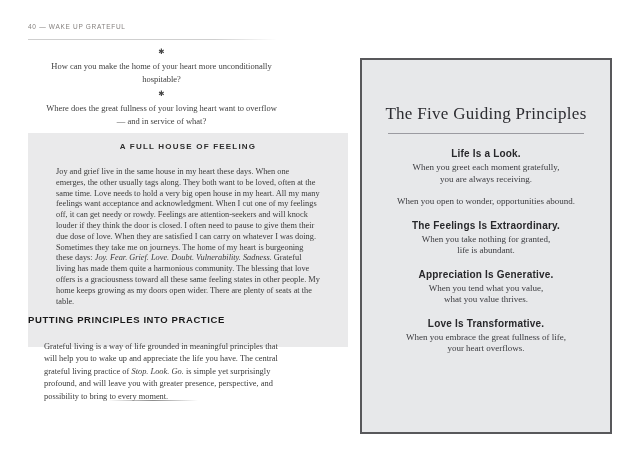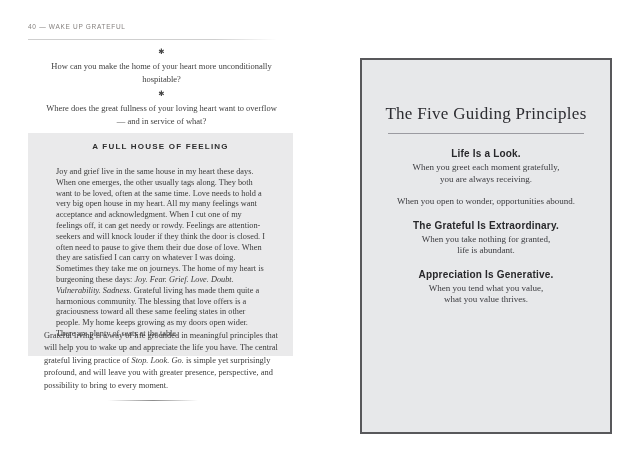--- a/index.html
+++ b/index.html
@@ -30,24 +30,24 @@
     font-size:8.5px; line-height:13px; color:#3e3e3e;
   }
   .star {
     font-family:"DejaVu Sans", sans-serif;
     font-size:7.5px; line-height:9px;
     color:#454545; margin:1px 0 2px;
   }
   .question { max-width:238px; margin:4px auto 3px; }
 
   .feeling-box {
-    position:absolute; left:28px; top:133px; width:265px;
+    position:absolute; left:28px; top:133px; width:320px;
     box-sizing:border-box;
     background:#eaeaeb;
-    padding:9px 12px 0;
+    padding:9px 12px 24px;
   }
   .feeling-box-title {
     margin:0 0 5px; text-align:center;
     font-family:"Liberation Sans", sans-serif;
     font-weight:bold; font-size:8px; letter-spacing:1.2px;
     color:#2e2e2e;
   }
   .feeling-box-body {
     margin:16px; font-size:8.3px; line-height:10.8px; color:#3a3a3a;
   }
@@ -114,44 +114,50 @@
   <div class="star">✱</div>
   <div class="question">Where does the great fullness of your loving heart want to overflow — and in service of what?</div>
 </div>
 
 <div class="feeling-box">
   <h3 class="feeling-box-title">A FULL HOUSE OF FEELING</h3>
   <p class="feeling-box-body"><span>Joy and grief live in the same house in my heart these days. When one emerges, the other usually tags along. They both want to be loved, often at the same time. Love needs to hold a very big open house in my heart. All my many feelings want acceptance and acknowledgment. When I cut one of my feelings off, it can get needy or rowdy. Feelings are attention-seekers and will knock louder if they think the door is closed. I often need to pause to give them their due dose of love. When they are satisfied I can carry on whatever I was doing. Sometimes they take me on journeys. The home of my heart is burgeoning these days: </span><i>Joy. Fear. Grief. Love. Doubt. Vulnerability. Sadness.</i><span> Grateful living has made them quite a harmonious community. The blessing that love offers is a graciousness toward all these same feeling states in other people. My home keeps growing as my doors open wider. There are plenty of seats at the table.</span></p>
 </div>
 
 <div class="practice">
+  <h2 class="practice-title">PUTTING PRINCIPLES INTO PRACTICE</h2>
   <p class="practice-body"><span>Grateful living is a way of life grounded in meaningful principles that will help you to wake up and appreciate the life you have. The central grateful living practice of </span><i>Stop. Look. Go.</i><span> is simple yet surprisingly profound, and will leave you with greater presence, perspective, and possibility to bring to every moment.</span></p>
 </div>
 
 <div class="section-divider"></div>
 
 <div class="principles-panel">
   <h1 class="panel-title">The Five Guiding Principles</h1>
   <hr class="panel-title-rule">
 
   <div class="principle">
     <p class="principle-name">Life Is a Look.</p>
     <p class="principle-desc">When you greet each moment gratefully,
 you are always receiving.</p>
   </div>
 
   <div class="principle">
     <p class="principle-desc">When you open to wonder, opportunities abound.</p>
   </div>
 
   <div class="principle">
-    <p class="principle-name">The Grateful Is Extraordinary.</p>
+    <p class="principle-name">The Feelings Is Extraordinary.</p>
     <p class="principle-desc">When you take nothing for granted,
 life is abundant.</p>
   </div>
 
   <div class="principle">
     <p class="principle-name">Appreciation Is Generative.</p>
     <p class="principle-desc">When you tend what you value,
 what you value thrives.</p>
   </div>
 
+  <div class="principle">
+    <p class="principle-name">Love Is Transformative.</p>
+    <p class="principle-desc">When you embrace the great fullness of life,
+your heart overflows.</p>
+  </div>
 </div>
 
 </body></html>

